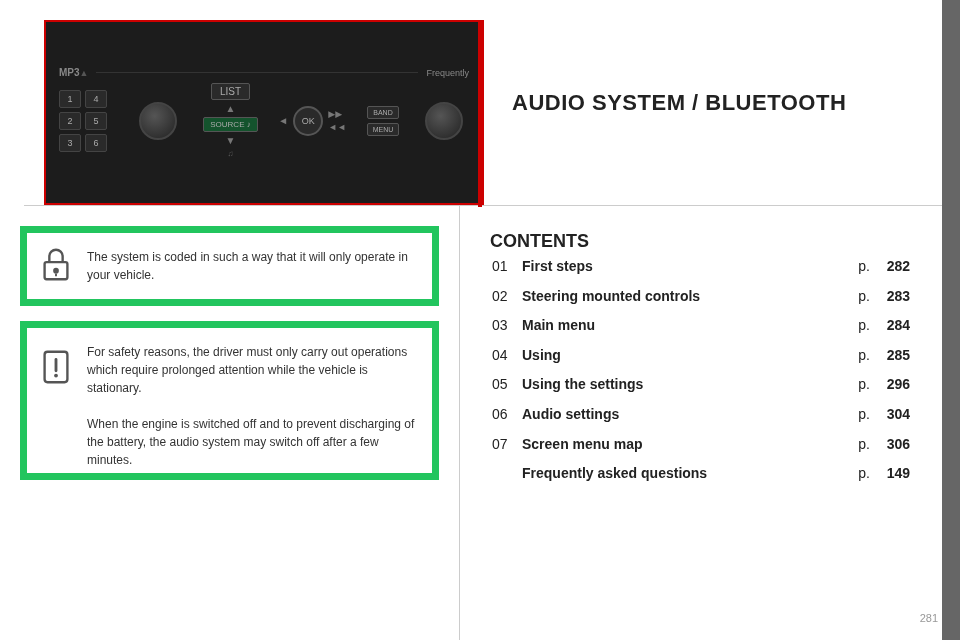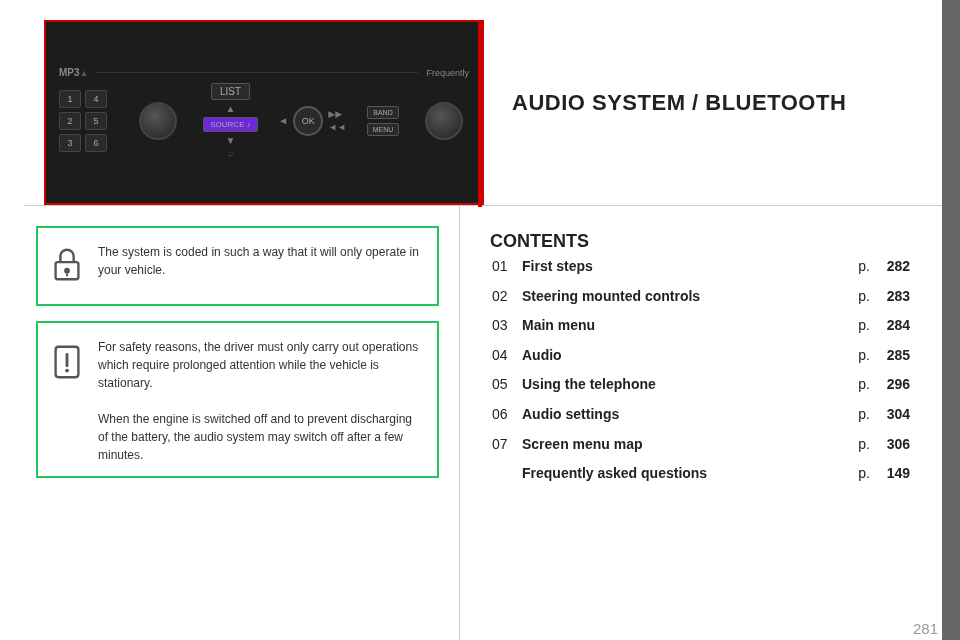--- a/index.html
+++ b/index.html
@@ -111,21 +111,21 @@
     .list-btn {
       background: #2a2a2a;
       border: 1px solid #555;
       color: #aaa;
       font-size: 10px;
       padding: 2px 8px;
       border-radius: 2px;
     }
 
     .source-btn {
-      background: #6d28d9;
+      background: #14532d;
       border: 1px solid #555;
       color: #aaa;
       font-size: 8px;
       padding: 2px 6px;
       border-radius: 2px;
     }
 
     .ok-area {
       display: flex;
       align-items: center;
@@ -196,25 +196,24 @@
     .left-panel {
       width: 460px;
       padding: 20px;
       border-right: 1px solid #ccc;
       display: flex;
       flex-direction: column;
       gap: 15px;
     }
 
     .notice-box {
-      border: 2px solid #22c55e;
+      border: 7px solid #22c55e;
       padding: 15px 15px 15px 60px;
       position: relative;
       min-height: 80px;
-      margin-left: 16px;
     }
 
     .notice-icon {
       position: absolute;
       left: 10px;
       top: 50%;
       transform: translateY(-50%);
     }
 
     .lock-icon-svg {
@@ -385,21 +384,21 @@
           <svg class="lock-icon-svg" viewBox="0 0 40 40">
             <rect x="8" y="18" width="24" height="18" rx="2" fill="none" stroke="#555" stroke-width="2.5"></rect>
             <path d="M13 18 v-6 a7 7 0 0 1 14 0 v6" fill="none" stroke="#555" stroke-width="2.5"></path>
             <circle cx="20" cy="27" r="3" fill="#555"></circle>
             <line x1="20" y1="30" x2="20" y2="33" stroke="#555" stroke-width="2"></line>
           </svg>
         </div>
         <p class="notice-text">The system is coded in such a way that it will only operate in your vehicle.</p>
       </div>
 
-      <div class="notice-box" style="padding-bottom:12px;">
+      <div class="notice-box" style="padding-bottom:4px;">
         <div class="notice-icon" style="top:20px;transform:none;">
           <svg class="exclaim-icon-svg" viewBox="0 0 40 40">
             <rect x="8" y="4" width="24" height="32" rx="3" fill="none" stroke="#555" stroke-width="2.5"></rect>
             <line x1="20" y1="12" x2="20" y2="24" stroke="#555" stroke-width="3" stroke-linecap="round"></line>
             <circle cx="20" cy="29" r="2" fill="#555"></circle>
           </svg>
         </div>
         <p class="notice-text">For safety reasons, the driver must only carry out operations which require prolonged attention while the vehicle is stationary.<br><br>When the engine is switched off and to prevent discharging of the battery, the audio system may switch off after a few minutes.</p>
       </div>
     </div>
@@ -421,27 +420,27 @@
               <td class="page-num">283</td>
             </tr>
             <tr>
               <td class="num">03</td>
               <td class="item">Main menu</td>
               <td class="p-label">p.</td>
               <td class="page-num">284</td>
             </tr>
             <tr>
               <td class="num">04</td>
-              <td class="item">Audio</td>
+              <td class="item">Using</td>
               <td class="p-label">p.</td>
               <td class="page-num">285</td>
             </tr>
             <tr>
               <td class="num">05</td>
-              <td class="item">Using the telephone</td>
+              <td class="item">Using the settings</td>
               <td class="p-label">p.</td>
               <td class="page-num">296</td>
             </tr>
             <tr>
               <td class="num">06</td>
               <td class="item">Audio settings</td>
               <td class="p-label">p.</td>
               <td class="page-num">304</td>
             </tr>
             <tr>
@@ -457,13 +456,13 @@
               <td class="page-num">149</td>
             </tr>
           </tbody>
       </table>
     </div>
   </div>
 </div>
 
 <div class="right-sidebar"></div>
 
-<div class="watermark" style="position:fixed;bottom:3px;right:22px;font-size:15px;color:#999;">281</div>
+<div class="watermark" style="position:fixed;bottom:16px;right:22px;font-size:11px;color:#999;">281</div>
 
 </body></html>

